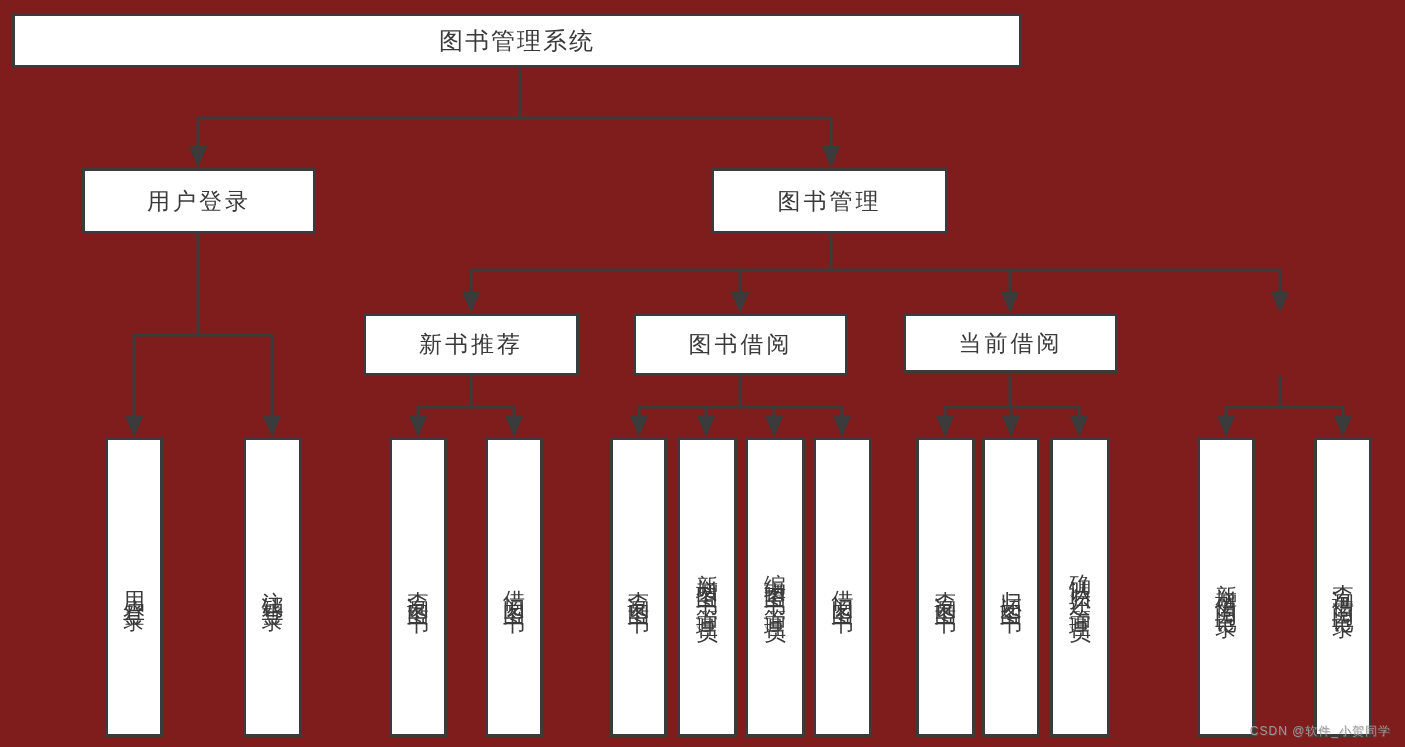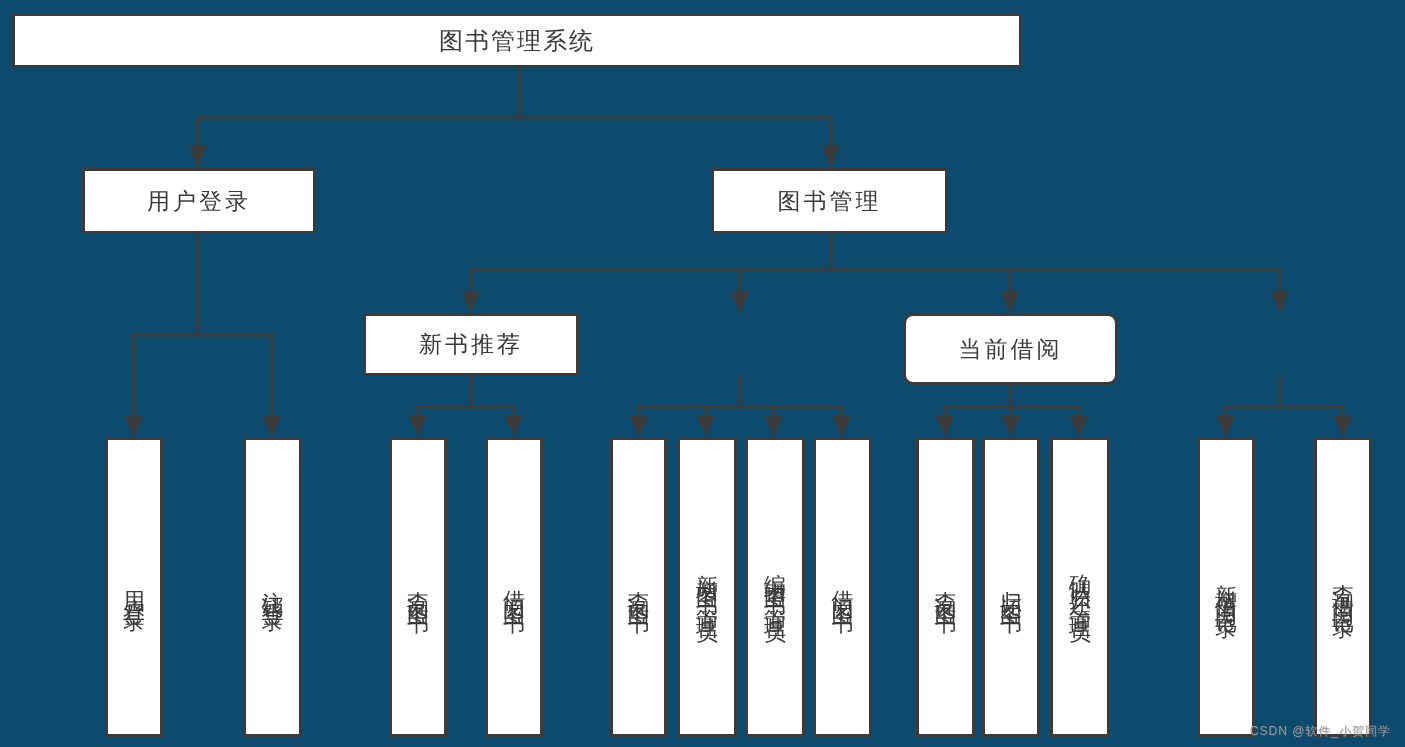--- a/index.html
+++ b/index.html
@@ -4,21 +4,21 @@
 <style>
   html, body {
     margin: 0;
     padding: 0;
     background: #ffffff;
   }
   .canvas {
     position: relative;
     width: 1405px;
     height: 747px;
-    background: #0c4a6e;
+    background: #7f1d1d;
     font-family: "Liberation Sans", sans-serif;
     overflow: hidden;
   }
   .lines-svg {
     position: absolute;
     left: 0;
     top: 0;
   }
   .node {
     position: absolute;
@@ -101,21 +101,22 @@
       <polygon points="1334,416 1352,416 1343,437"></polygon>
     </g>
   </svg>
 
   <div class="node title" style="left:12px; top:13px; width:1010px; height:55px;">图书管理系统</div>
 
   <div class="node" style="left:82px; top:168px; width:234px; height:66px;">用户登录</div>
   <div class="node" style="left:711px; top:168px; width:237px; height:66px;">图书管理</div>
 
   <div class="node" style="left:363px; top:313px; width:216px; height:63px;text-align:center;">新书推荐</div>
-  <div class="node" style="left:903px; top:313px; width:215px; height:72px;border-radius:10px;">当前借阅</div>
+  <div class="node" style="left:633px; top:313px; width:215px; height:63px;">图书借阅</div>
+  <div class="node" style="left:903px; top:313px; width:215px; height:60px;">当前借阅</div>
 
   <div class="node vert" style="left:105px; top:437px; width:58px; height:300px;">用户登录</div>
   <div class="node vert" style="left:243px; top:437px; width:59px; height:300px;">注销登录</div>
 
   <div class="node vert" style="left:389px; top:437px; width:58px; height:300px;">查询图书</div>
   <div class="node vert" style="left:485px; top:437px; width:58px; height:300px;">借阅图书</div>
 
   <div class="node vert" style="left:610px; top:437px; width:57px; height:300px;">查询图书</div>
   <div class="node vert" style="left:677px; top:437px; width:60px; height:300px;">新增图书（管理员）</div>
   <div class="node vert" style="left:745px; top:437px; width:60px; height:300px;">编辑图书（管理员）</div>

